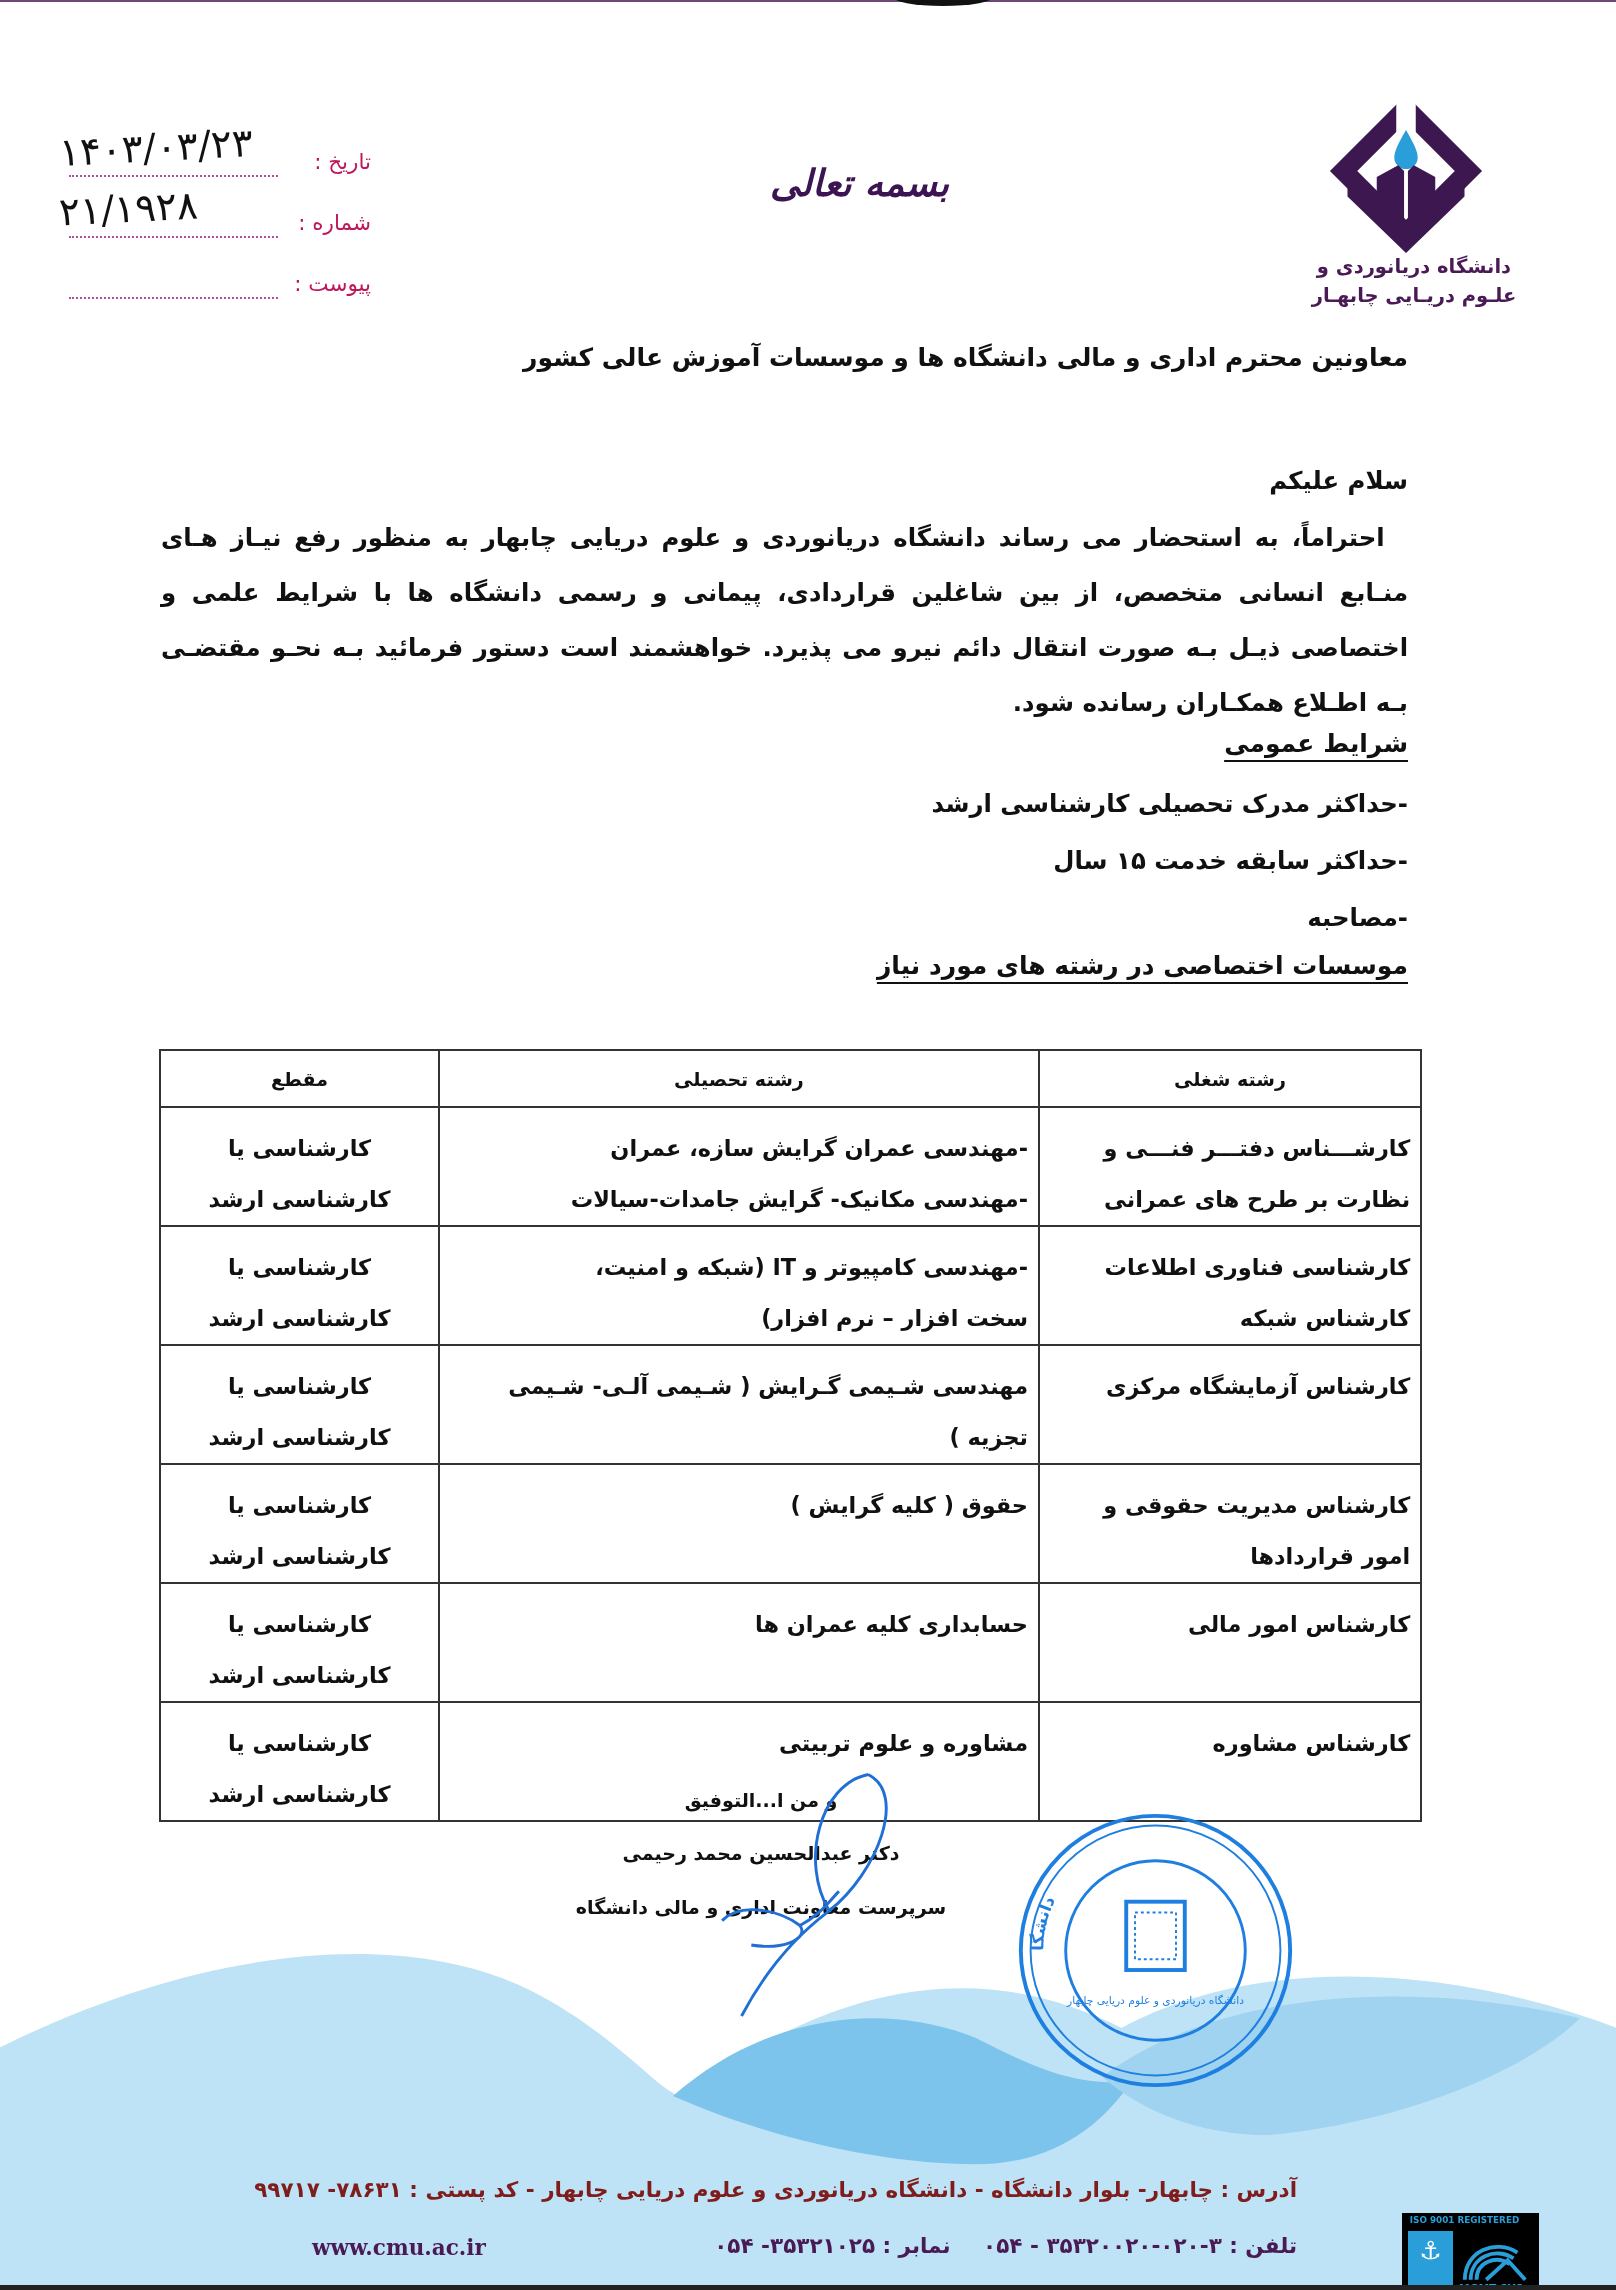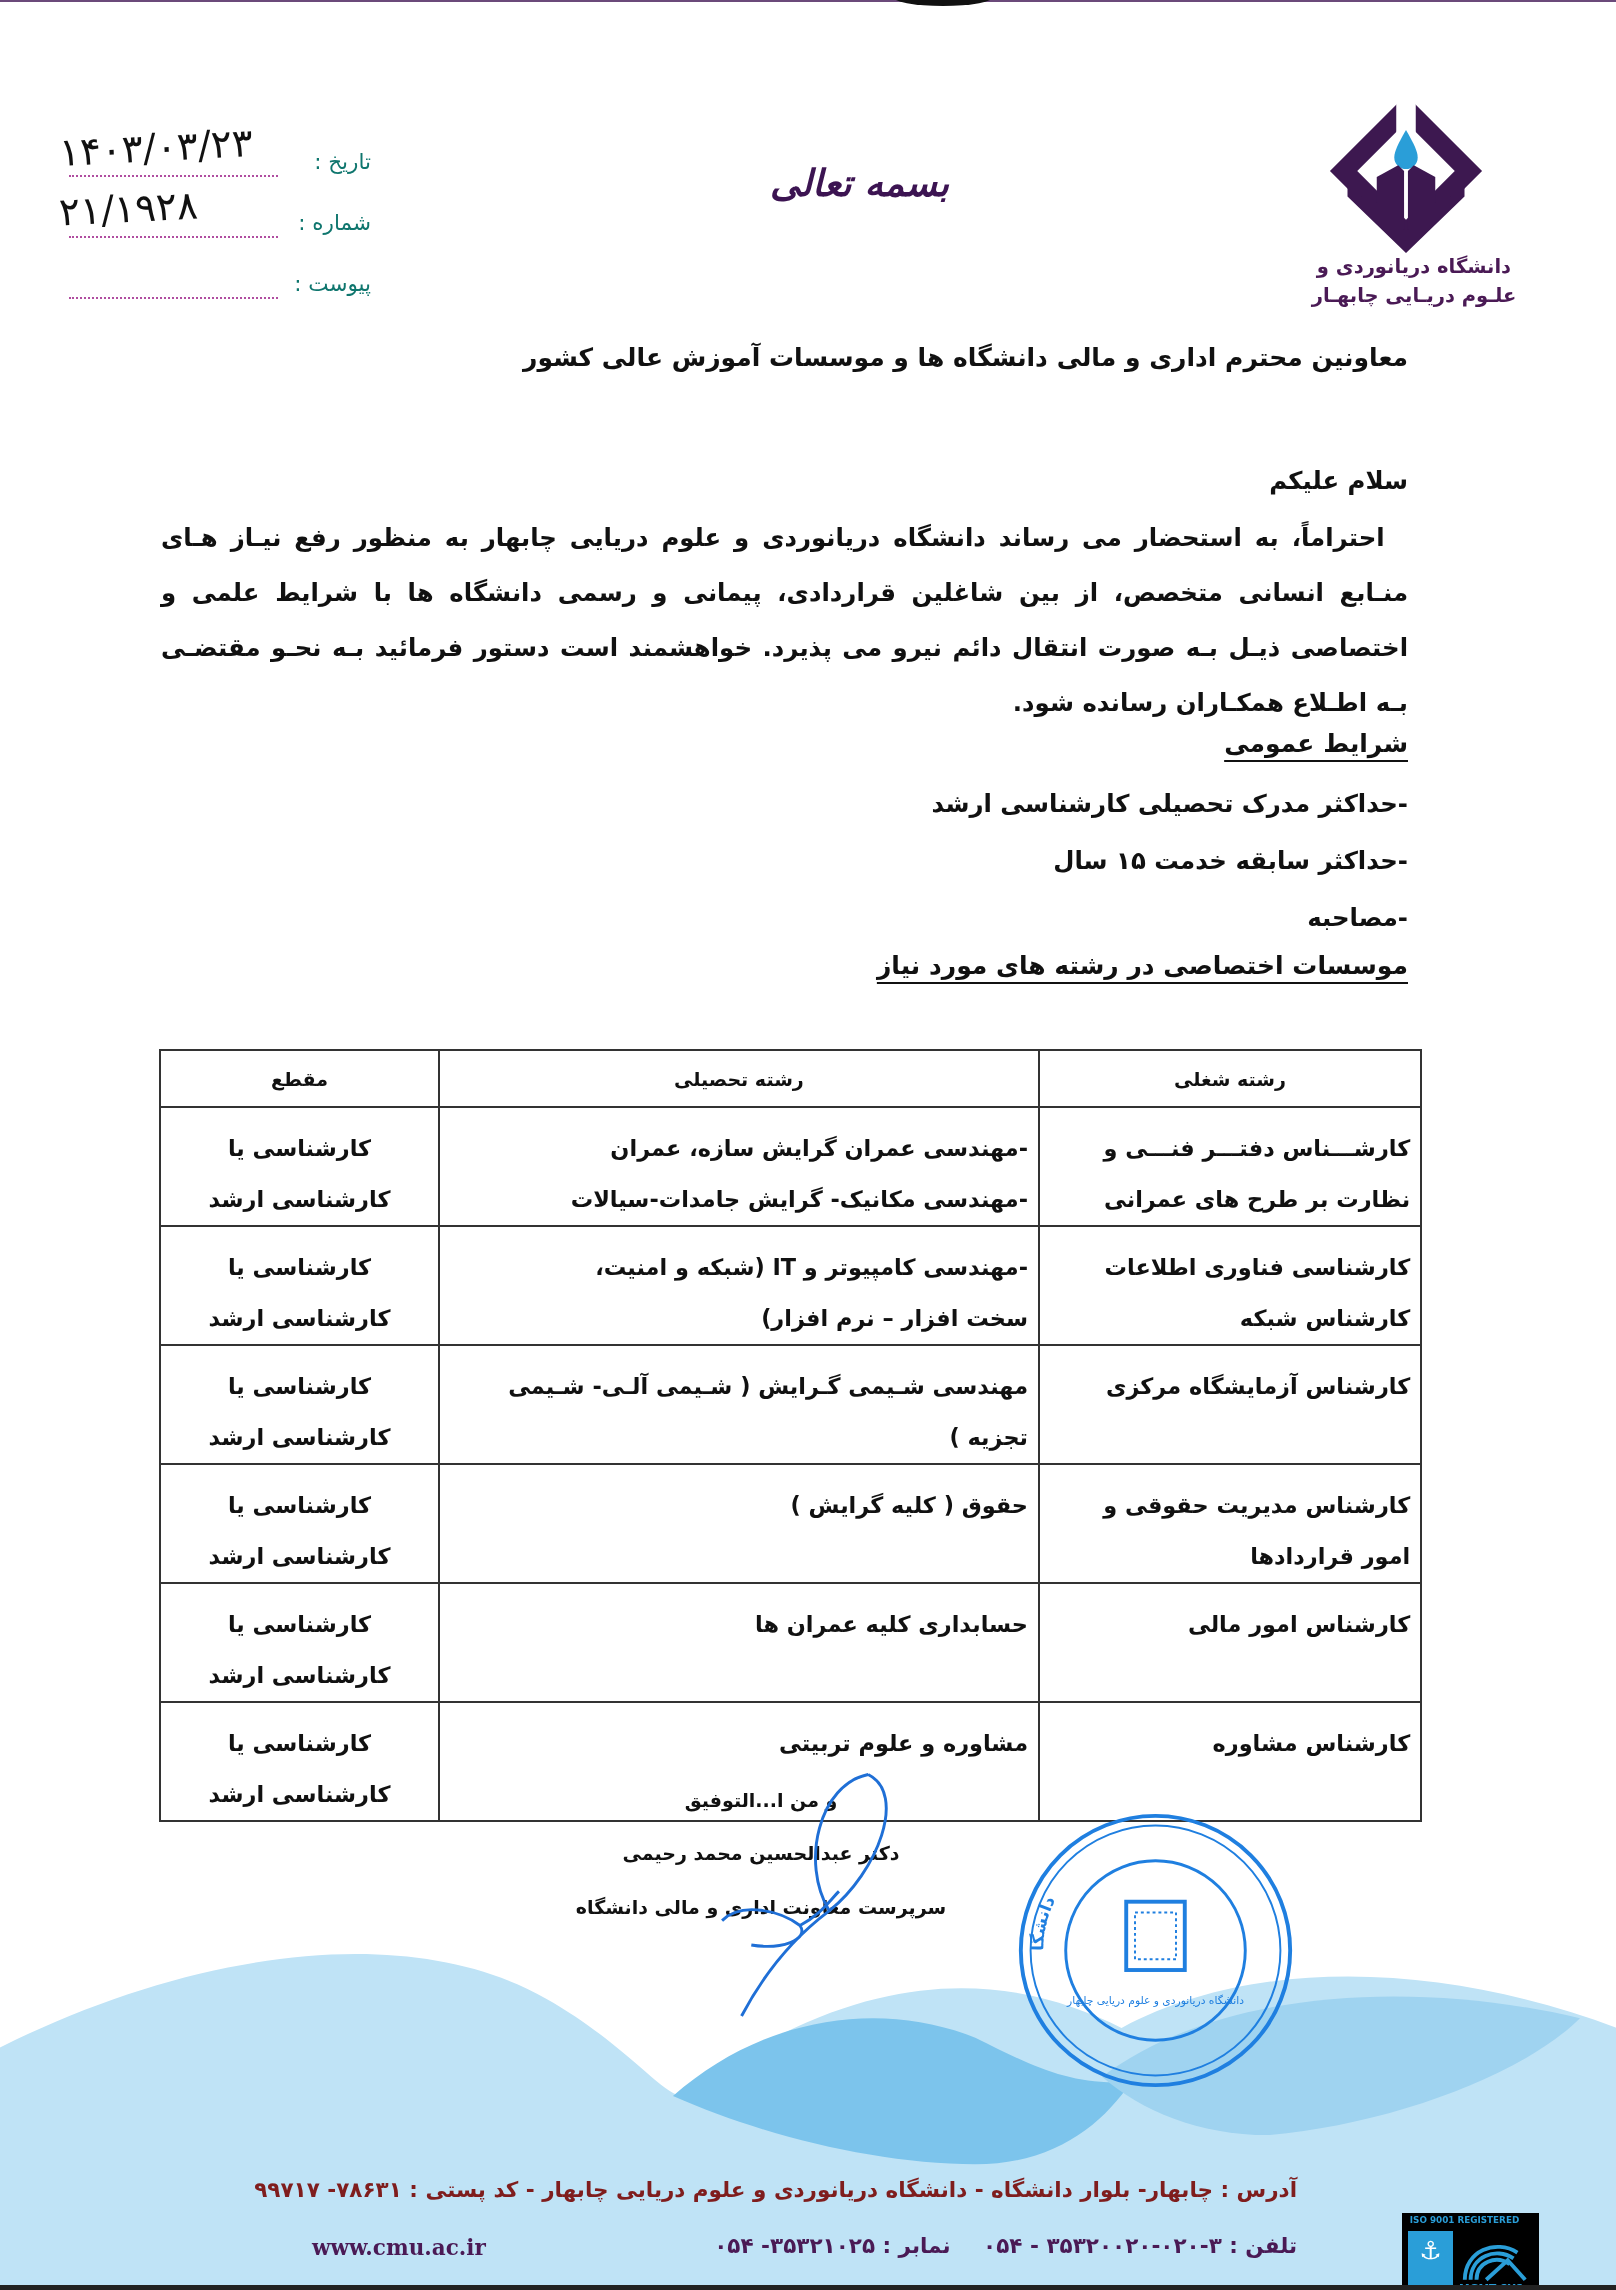--- a/index.html
+++ b/index.html
@@ -13,21 +13,21 @@
   .top-notch { position: absolute; left: 892px; top: -13.7px; width: 102px; height: 19.5px; border-radius: 50%; background: #111; }
 
   
   .logo { position: absolute; left: 1328px; top: 93px; width: 156px; height: 161px; }
   .logo-caption { position: absolute; left: 1297px; top: 252px; width: 234px; text-align: center; direction: rtl;
     color: #4a1a55; font-weight: bold; font-size: 19.5px; line-height: 29px; }
 
   
   .meta { position: absolute; left: 59px; top: 141px; width: 312px; direction: rtl; }
   .meta-row { position: relative; height: 61px; }
-  .meta-label { position: absolute; right: 0; top: 7.8px; color: #0f766e; font-size: 21.5px; font-family: "DejaVu Sans", sans-serif; }
+  .meta-label { position: absolute; right: 0; top: 7.8px; color: #be185d; font-size: 21.5px; font-family: "DejaVu Sans", sans-serif; }
   .meta-dots { position: absolute; right: 93px; left: 9.8px; top: 34px; border-bottom: 2px dotted #b04da0; }
   .meta-value { position: absolute; left: 0; top: -15.6px; font-size: 39px; font-family: "DejaVu Serif", serif; color: #111; letter-spacing: 3.9px; transform: rotate(-3deg); white-space: nowrap; }
 
   .basmala { position: absolute; left: 770px; top: 161px; font-family: "DejaVu Serif", serif; font-style: italic; font-weight: bold;
     font-size: 37px; color: #3c1452; direction: rtl; }
 
   .addressee { position: absolute; right: 209px; top: 343px; direction: rtl; font-weight: bold; font-size: 25px; color: #111; }
 
   .body-text { position: absolute; left: 161px; right: 209px; top: 453px; direction: rtl; text-align: justify;
     font-size: 24.4px; line-height: 55px; font-weight: bold; }

